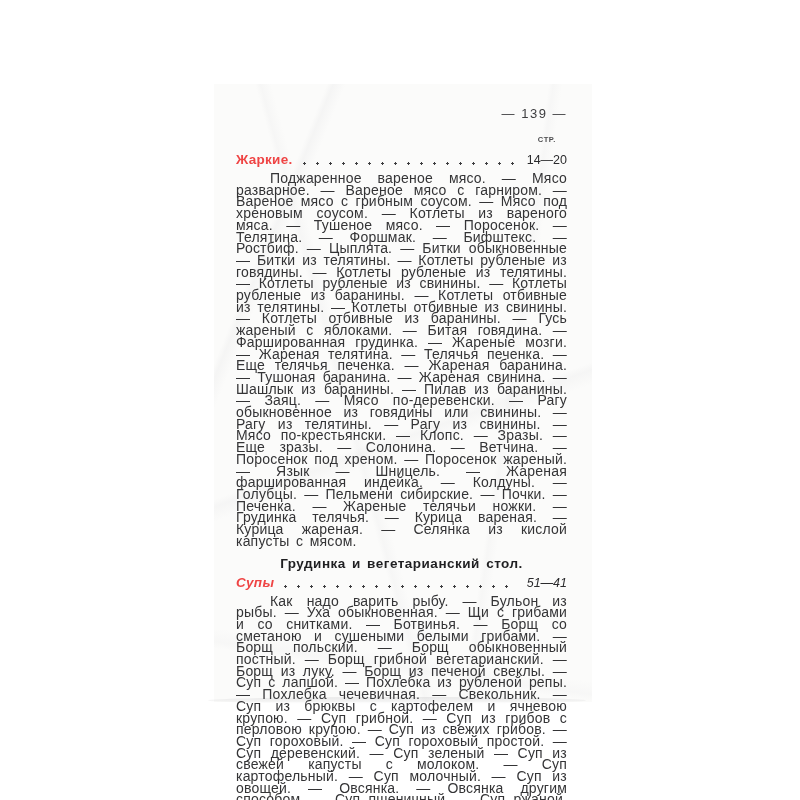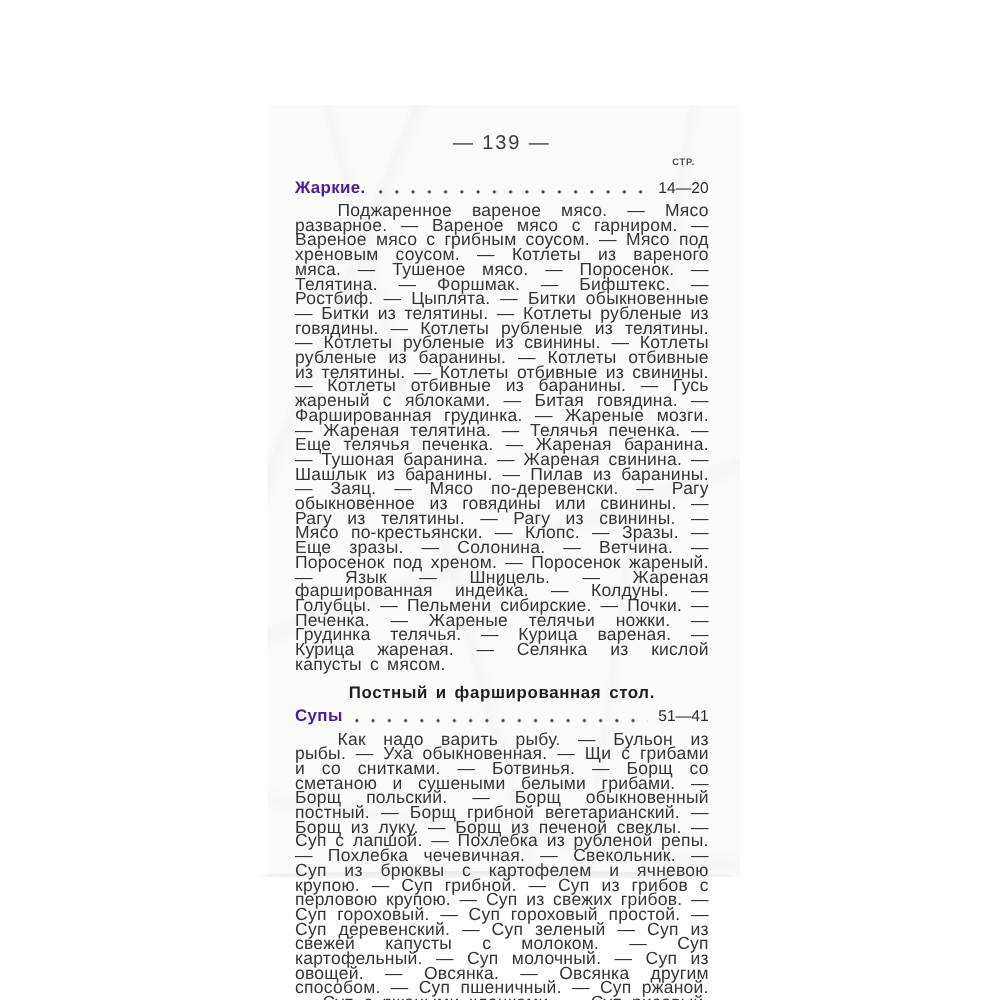--- a/index.html
+++ b/index.html
@@ -52,47 +52,48 @@
     pointer-events: none;
   }
   .content {
     position: absolute;
     left: 22px;
     top: 0;
     width: 331px;
   }
   .page-number {
     margin-top: 22px;
-    text-align: center;
-    font-size: 16px;
+    text-align: right;
+    font-size: 13px;
     letter-spacing: 1.5px;
     color: #3d3d3f;
   }
   .column-header {
-    margin-top: 1px;
+    margin-top: 14px;
     text-align: right;
     padding-right: 11px;
     font-size: 7.5px;
     font-weight: bold;
     letter-spacing: 0.6px;
     color: #4c4c4e;
   }
   .toc-line {
     display: flex;
     align-items: baseline;
     margin-top: 8px;
   }
   .toc-line.second {
     margin-top: 4px;
+    font-style: italic;
   }
   .toc-title {
     font-weight: bold;
     font-size: 13.5px;
     letter-spacing: 0.3px;
-    color: #4c1d95;
+    color: #ef4444;
     white-space: nowrap;
   }
   .leader {
     flex: 1;
     height: 3px;
     margin: 0 9px 2px 10px;
     align-self: flex-end;
     background-image: radial-gradient(circle at 1.5px 1.5px, #3c3c3e 1.05px, rgba(0,0,0,0) 1.4px);
     background-size: 13px 3px;
     background-repeat: repeat-x;
@@ -134,21 +135,21 @@
       <div class="column-header">СТР.</div>
 
       <div class="toc-line">
         <span class="toc-title">Жаркие.</span>
         <span class="leader"></span>
         <span class="toc-pages">14—20</span>
       </div>
 
       <div class="desc">Поджаренное вареное мясо. — Мясо разварное. — Вареное мясо с гарниром. — Вареное мясо с грибным соусом. — Мясо под хреновым соусом. — Котлеты из вареного мяса. — Тушеное мясо. — Поросенок. — Телятина. — Форшмак. — Бифштекс. — Ростбиф. — Цыплята. — Битки обыкновенные — Битки из телятины. — Котлеты рубленые из говядины. — Котлеты рубленые из телятины. — Котлеты рубленые из свинины. — Котлеты рубленые из баранины. — Котлеты отбивные из телятины. — Котлеты отбивные из свинины. — Котлеты отбивные из баранины. — Гусь жареный с яблоками. — Битая говядина. — Фаршированная грудинка. — Жареные мозги. — Жареная телятина. — Телячья печенка. — Еще телячья печенка. — Жареная баранина. — Тушоная баранина. — Жареная свинина. — Шашлык из баранины. — Пилав из баранины. — Заяц. — Мясо по-деревенски. — Рагу обыкновенное из говядины или свинины. — Рагу из телятины. — Рагу из свинины. — Мясо по-крестьянски. — Клопс. — Зразы. — Еще зразы. — Солонина. — Ветчина. — Поросенок под хреном. — Поросенок жареный. — Язык — Шницель. — Жареная фаршированная индейка. — Колдуны. — Голубцы. — Пельмени сибирские. — Почки. — Печенка. — Жареные телячьи ножки. — Грудинка телячья. — Курица вареная. — Курица жареная. — Селянка из кислой капусты с мясом.</div>
 
-      <div class="part-heading">Постный и фаршированная стол.</div>
+      <div class="part-heading">Грудинка и вегетарианский стол.</div>
 
       <div class="toc-line second">
         <span class="toc-title">Супы</span>
         <span class="leader"></span>
         <span class="toc-pages">51—41</span>
       </div>
 
       <div class="desc">Как надо варить рыбу. — Бульон из рыбы. — Уха обыкновенная. — Щи с грибами и со снитками. — Ботвинья. — Борщ со сметаною и сушеными белыми грибами. — Борщ польский. — Борщ обыкновенный постный. — Борщ грибной вегетарианский. — Борщ из луку. — Борщ из печеной свеклы. — Суп с лапшой. — Похлебка из рубленой репы. — Похлебка чечевичная. — Свекольник. — Суп из брюквы с картофелем и ячневою крупою. — Суп грибной. — Суп из грибов с перловою крупою. — Суп из свежих грибов. — Суп гороховый. — Суп гороховый простой. — Суп деревенский. — Суп зеленый — Суп из свежей капусты с молоком. — Суп картофельный. — Суп молочный. — Суп из овощей. — Овсянка. — Овсянка другим способом. — Суп пшеничный. — Суп ржаной. — Суп с ржаными клецками. — Суп рисовый. — Суп рисовый другим способом. — Суп из фасоли. — Суп из белой фасоли. — Суп из чечевицы. — Суп шотландский. — Суп шавелевый с гренками. — Суп ячменный.</div>
 
     </div>

